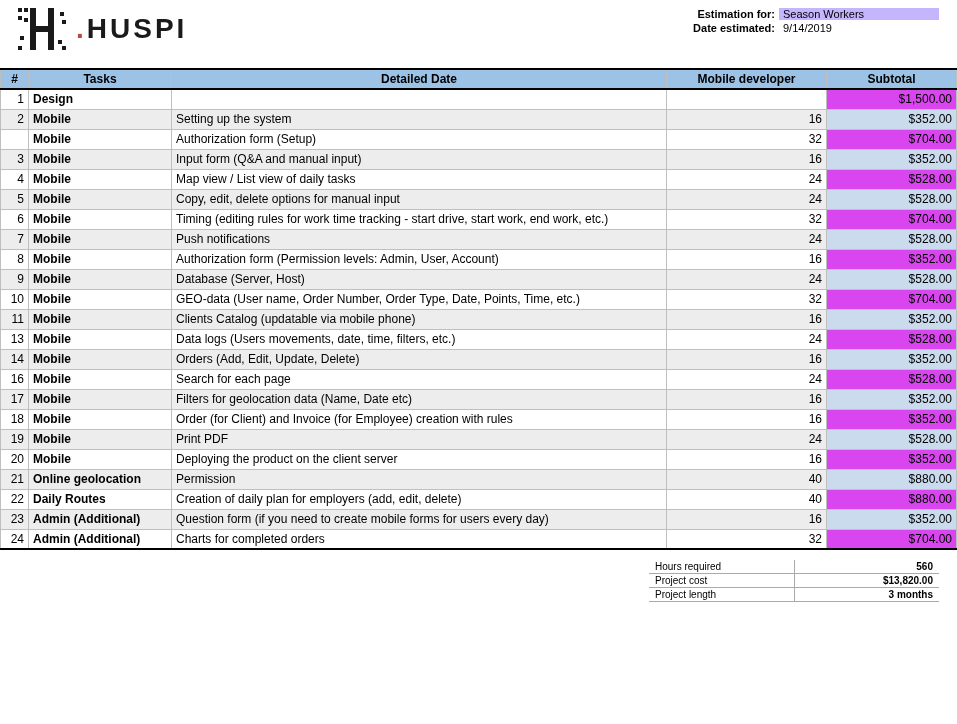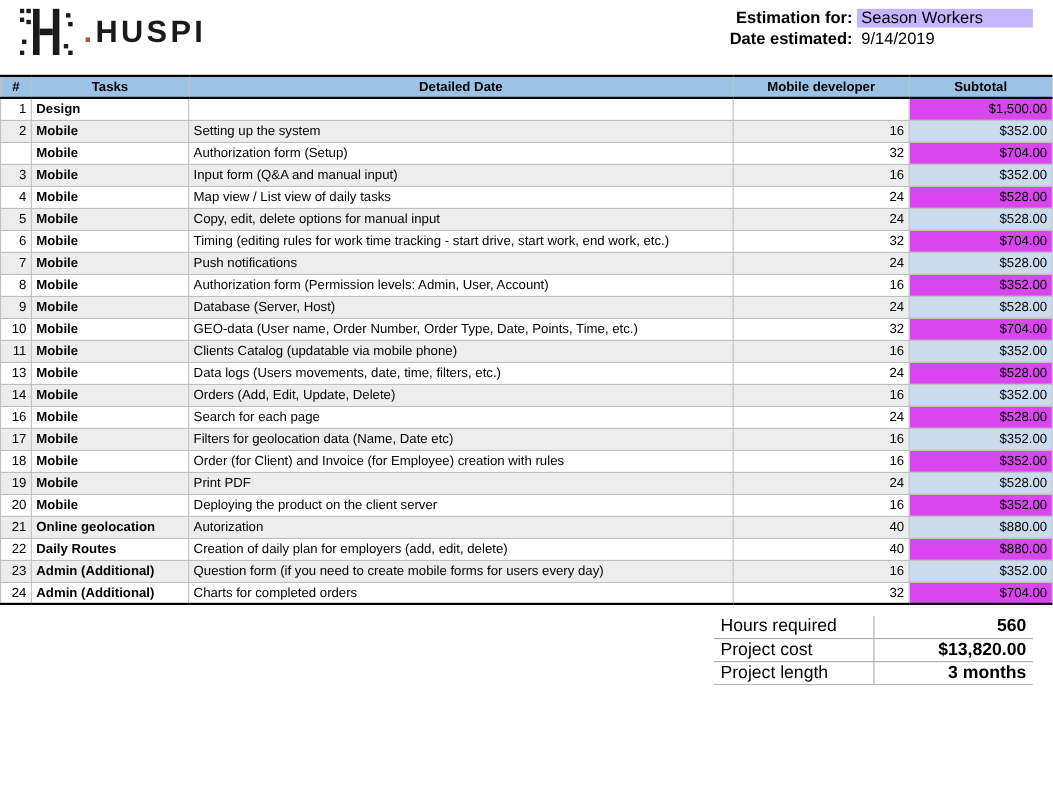--- a/index.html
+++ b/index.html
@@ -26,21 +26,21 @@
       display: flex; flex-wrap: wrap;
     }
     .logo-text {
       font-size: 28px;
       font-weight: bold;
       letter-spacing: 3px;
       color: #1a1a1a;
     }
     .logo-dot { color: #b94a48; }
     .meta {
-      font-size: 15px;
+      font-size: 11px;
       margin-top: 4px;
     }
     .meta-row { display: flex; margin-bottom: 2px; }
     .meta-label { font-weight: bold; text-align: right; width: 120px; padding-right: 4px;}
     .meta-value { width: 160px; padding-left: 4px; }
     .meta-highlight { background: #c4b5fd; }
     table.est {
       border-collapse: collapse;
       width: 100%;
       font-size: 12px;
@@ -63,21 +63,21 @@
     .col-task { width: 143px; font-weight: bold; }
     .col-detail { width: auto; }
     .col-dev { width: 160px; text-align: right; }
     .col-sub { width: 130px; text-align: right; background: #d946ef; }
     table.est tbody tr:nth-child(even) td { background: #ededed; }
     table.est tbody tr:nth-child(even) td.col-sub { background: #c9dbed; }
     table.est tbody tr:last-child td { border-bottom: 2px solid #000; }
     .summary {
       float: right;
       margin: 10px 18px 0 0;
-      font-size: 16px;
+      font-size: 10px;
       border-collapse: collapse;
     }
     .summary td { padding: 1px 6px; }
     .summary td.lbl { width: 145px; border-bottom: 1px solid #aaa; border-right: 1px solid #aaa; }
     .summary td.val { width: 145px; text-align: right; font-weight: bold; border-bottom: 1px solid #aaa; }
   </style>
 </head>
 <body>
 
 <div class="header">
@@ -253,21 +253,21 @@
       <tr>
         <td class="col-num">20</td>
         <td class="col-task">Mobile</td>
         <td class="col-detail">Deploying the product on the client server</td>
         <td class="col-dev">16</td>
         <td class="col-sub">$352.00</td>
       </tr>
       <tr>
         <td class="col-num">21</td>
         <td class="col-task">Online geolocation</td>
-        <td class="col-detail">Autorization</td>
+        <td class="col-detail">Permission</td>
         <td class="col-dev">40</td>
         <td class="col-sub">$880.00</td>
       </tr>
       <tr>
         <td class="col-num">22</td>
         <td class="col-task">Daily Routes</td>
         <td class="col-detail">Creation of daily plan for employers (add, edit, delete)</td>
         <td class="col-dev">40</td>
         <td class="col-sub">$880.00</td>
       </tr>

